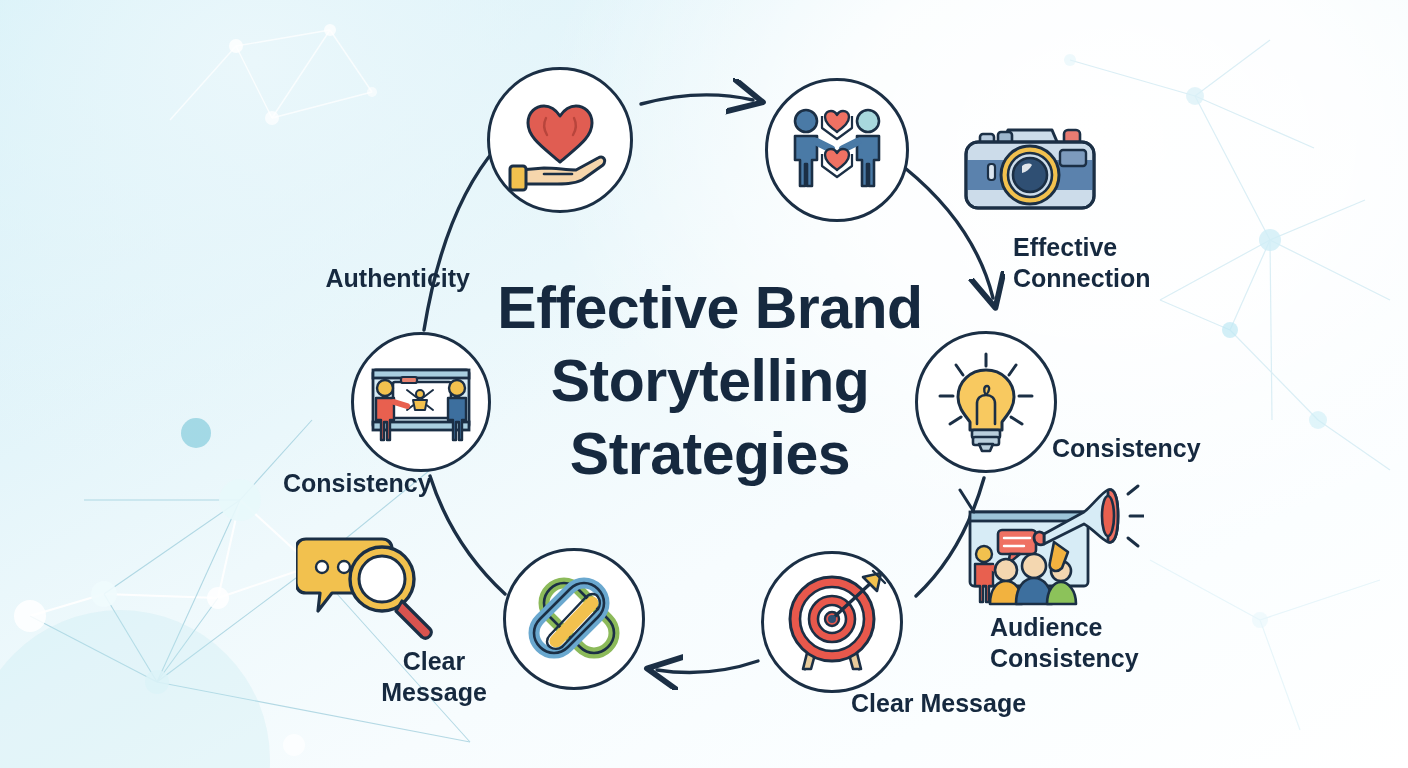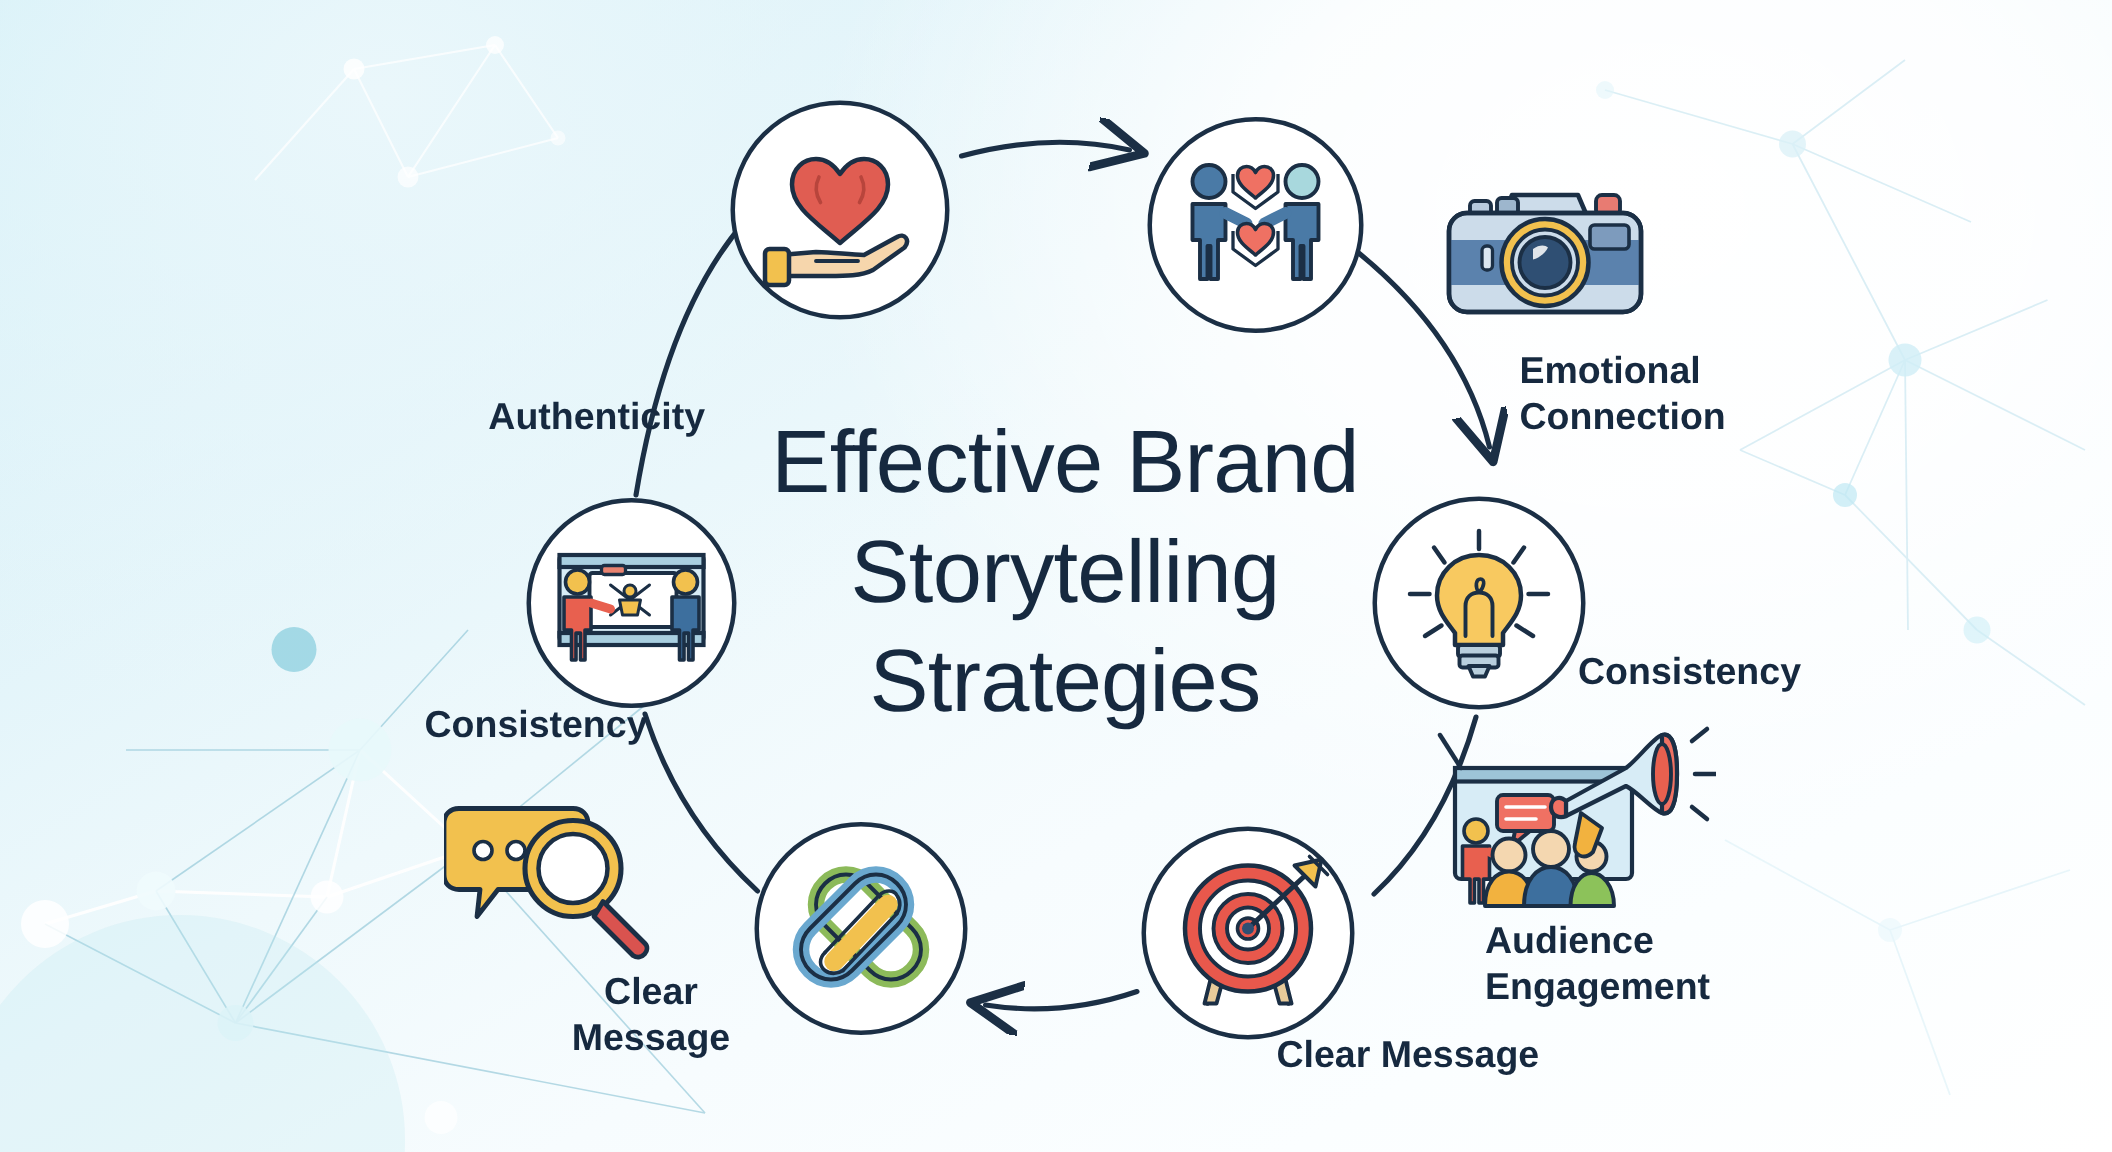--- a/index.html
+++ b/index.html
@@ -20,21 +20,21 @@
   #flow  { position: absolute; inset: 0; width: 1408px; height: 768px; }
 
   .title {
     position: absolute;
     left: 462px; top: 272px;
     width: 496px;
     text-align: center;
     color: #16293f;
     font-size: 59px;
     line-height: 73px;
-    font-weight: normal;
+    font-weight: bold;
     letter-spacing: -0.5px;
     z-index: 6;
   }
 
   .node {
     position: absolute;
     border-radius: 50%;
     background: #ffffff;
     border: 3.5px solid #1b2f45;
     display: flex; align-items: center; justify-content: center;
@@ -211,21 +211,21 @@
         <rect x="6" y="30" width="128" height="66" rx="12" fill="none" stroke="#1b2f45" stroke-width="3"></rect>
         <rect x="100" y="38" width="26" height="16" rx="3" fill="#7d9bbd" stroke="#1b2f45" stroke-width="2.4"></rect>
         <rect x="28" y="52" width="7" height="16" rx="3" fill="#dbe6f0" stroke="#1b2f45" stroke-width="2.2"></rect>
         <circle cx="70" cy="63" r="29" fill="#f2c14e" stroke="#1b2f45" stroke-width="3"></circle>
         <circle cx="70" cy="63" r="22" fill="#ccdcea" stroke="#1b2f45" stroke-width="2.6"></circle>
         <circle cx="70" cy="63" r="17" fill="#2f4f73" stroke="#1b2f45" stroke-width="2.6"></circle>
         <path d="M62 54 C66 51 70 51 72 53 C70 57 66 60 62 61 Z" fill="#ffffff" opacity="0.85"></path>
       </svg>
     </span>
   </div>
-  <div class="label" style="left:1013px; top:232px; width:250px; text-align:left;">Emotional
+  <div class="label" style="left:1013px; top:232px; width:250px; text-align:left;">Effective
 Connection</div>
 
   <div class="node" style="left:915px; top:331px; width:142px; height:142px;">
     <span>
       <svg width="108" height="108" viewBox="0 0 108 108">
         <g stroke="#1b2f45" stroke-width="3" stroke-linecap="round">
           <path d="M54 6 L54 18"></path>
           <path d="M24 17 L31 27"></path>
           <path d="M84 17 L77 27"></path>
           <path d="M8 48 L21 48"></path>
@@ -274,21 +274,21 @@
         <path d="M96 60 L92 80 C90 88 98 92 104 86 L110 70 Z" fill="#f2b23f" stroke="#1b2f45" stroke-width="2.6" stroke-linejoin="round"></path>
         <g stroke="#1b2f45" stroke-width="3" stroke-linecap="round" fill="none">
           <path d="M170 12 L180 4"></path>
           <path d="M172 34 L186 34"></path>
           <path d="M170 56 L180 64"></path>
         </g>
       </svg>
     </span>
   </div>
   <div class="label" style="left:990px; top:612px; width:260px; text-align:left;">Audience
-Engagement</div>
+Consistency</div>
 
   <div class="node" style="left:761px; top:551px; width:142px; height:142px;">
     <span>
       <svg width="110" height="110" viewBox="0 0 110 110">
         <path d="M36 76 L28 102 M74 76 L82 102" stroke="#1b2f45" stroke-width="3" stroke-linecap="round" fill="none"></path>
         <path d="M32 78 L26 102 L34 102 L40 80 Z" fill="#e8cb9a" stroke="#1b2f45" stroke-width="2.6" stroke-linejoin="round"></path>
         <path d="M78 78 L84 102 L76 102 L70 80 Z" fill="#e8cb9a" stroke="#1b2f45" stroke-width="2.6" stroke-linejoin="round"></path>
         <circle cx="55" cy="52" r="42" fill="#e8584c" stroke="#1b2f45" stroke-width="3"></circle>
         <circle cx="55" cy="52" r="32" fill="#ffffff" stroke="#1b2f45" stroke-width="2.6"></circle>
         <circle cx="55" cy="52" r="23" fill="#e8584c" stroke="#1b2f45" stroke-width="2.6"></circle>

